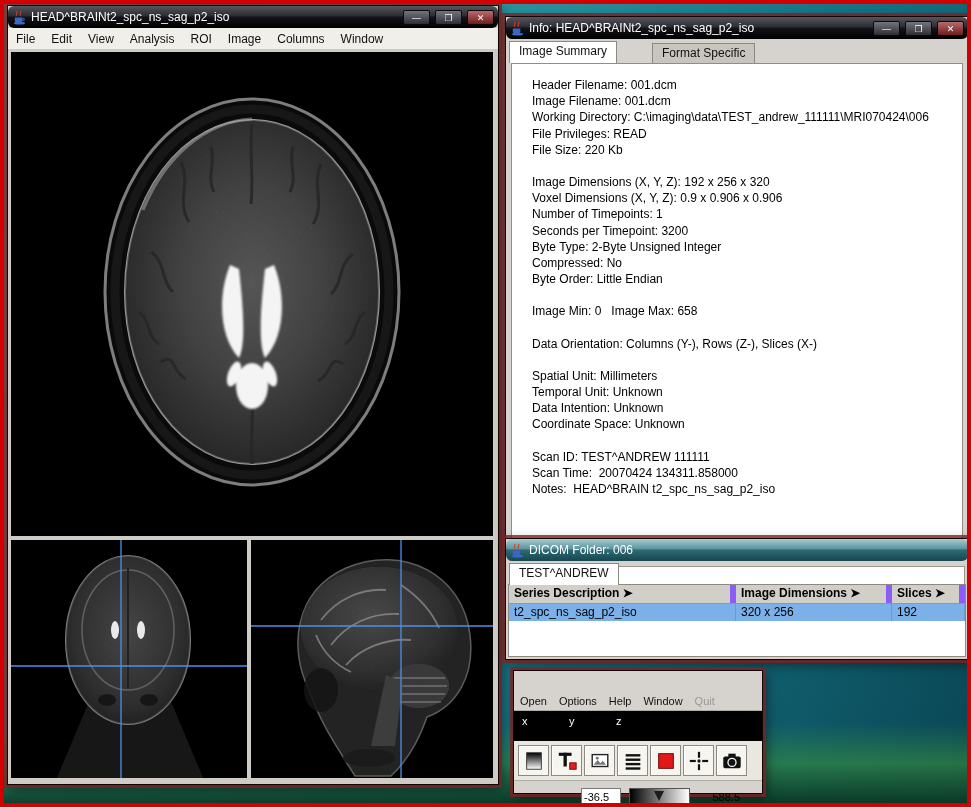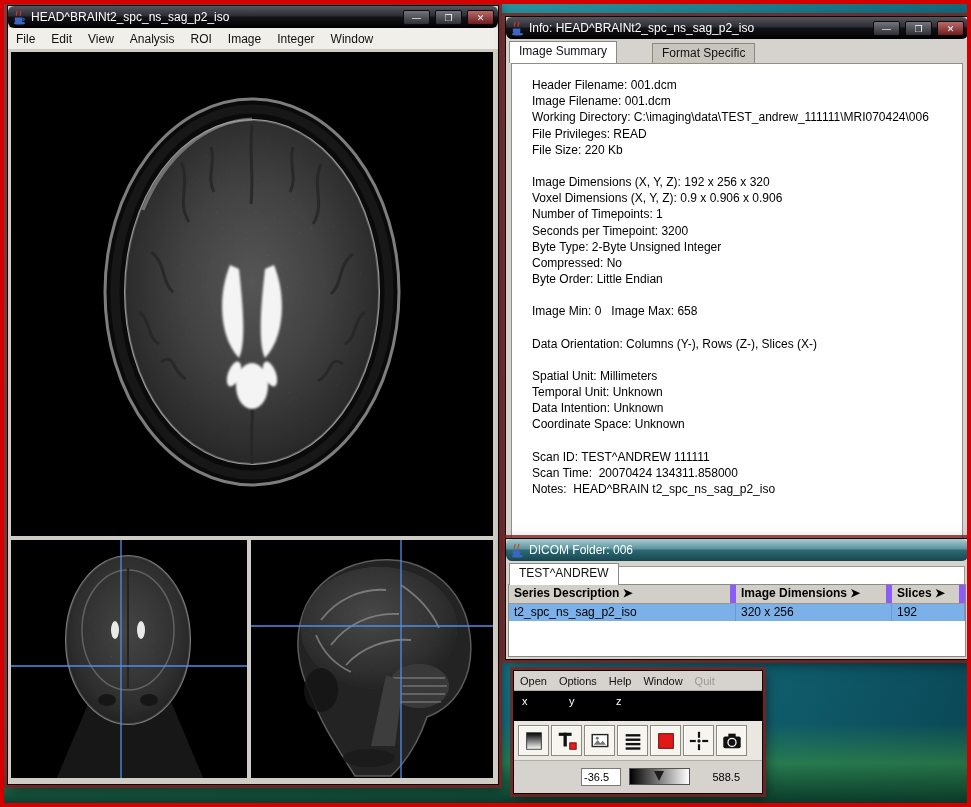--- a/index.html
+++ b/index.html
@@ -49,21 +49,21 @@
   .dtable{position:absolute;left:2px;right:2px;top:45px;bottom:2px;background:#fff;border:1px solid #8c8981;}
   .thead{display:flex;height:18px;background:#d2cfc8;border-bottom:1px solid #9a978f;font-weight:bold;font-size:12px;color:#000;}
   .th,.td{padding:1px 5px;box-sizing:border-box;white-space:nowrap;overflow:hidden;}
   .th{border-right:6px solid #8b5cf6;}
   .c1{width:227px;}.c2{width:156px;}.c3{flex:1;}
   .trow{display:flex;height:17px;font-size:12px;background:#7cb0e8;color:#000;}
   .td{border-right:1px solid rgba(0,0,0,0.12);}
 
   
   #win-toolbar{left:509px;top:666px;width:248px;height:122px;}
-  .tmenu{height:19px;display:flex;align-items:center;font-size:11px;background:#d6d3ce;border-bottom:1px solid #b0ada6;color:#111;}
+  .tmenu{height:19px;display:flex;align-items:center;font-size:11px;background:#d6d3ce;border-bottom:1px solid #b0ada6;color:#111;margin-top:20px;}
   .tmenu .menu-item{padding:2px 6px;}
   .menu-item.disabled{color:#999;}
   .axis-strip{height:30px;background:#000;color:#fff;font-size:11px;position:relative;}
   .axis-strip span{position:absolute;top:4px;}
   .ax-0{left:8px;}.ax-1{left:55px;}.ax-2{left:102px;}
   .tool-row{height:39px;background:#eae7e1;display:flex;align-items:center;padding-left:4px;gap:2px;border-bottom:1px solid #b0ada6;}
   .tbtn{width:31px;height:31px;background:#f7f5f0;border:1px solid #8c8981;box-shadow:inset 1px 1px 0 #fff;
     display:flex;align-items:center;justify-content:center;box-sizing:border-box;}
   .range-row{height:31px;display:flex;align-items:center;padding:0 22px;gap:8px;font-size:11px;color:#000;margin-left:45px;}
   .val-field{width:40px;height:18px;border:1px solid #7a7a7a;font-size:11px;font-family:inherit;padding:0 2px;
@@ -94,21 +94,21 @@
       <span class="winbtn">❐</span>
       <span class="winbtn close">✕</span>
     </div>
     <div class="menubar">
       <span class="menu-item">File</span>
       <span class="menu-item">Edit</span>
       <span class="menu-item">View</span>
       <span class="menu-item">Analysis</span>
       <span class="menu-item">ROI</span>
       <span class="menu-item">Image</span>
-      <span class="menu-item">Integer</span>
+      <span class="menu-item">Columns</span>
       <span class="menu-item">Window</span>
     </div>
     <div class="canvas-area">
 
       <div class="viewport main">
         <svg viewBox="0 0 482 484">
           <defs>
             <radialGradient id="axg" cx="50%" cy="47%" r="62%">
               <stop offset="0%" stop-color="#8b8b8b"></stop>
                 <stop offset="45%" stop-color="#6b6b6b"></stop>

